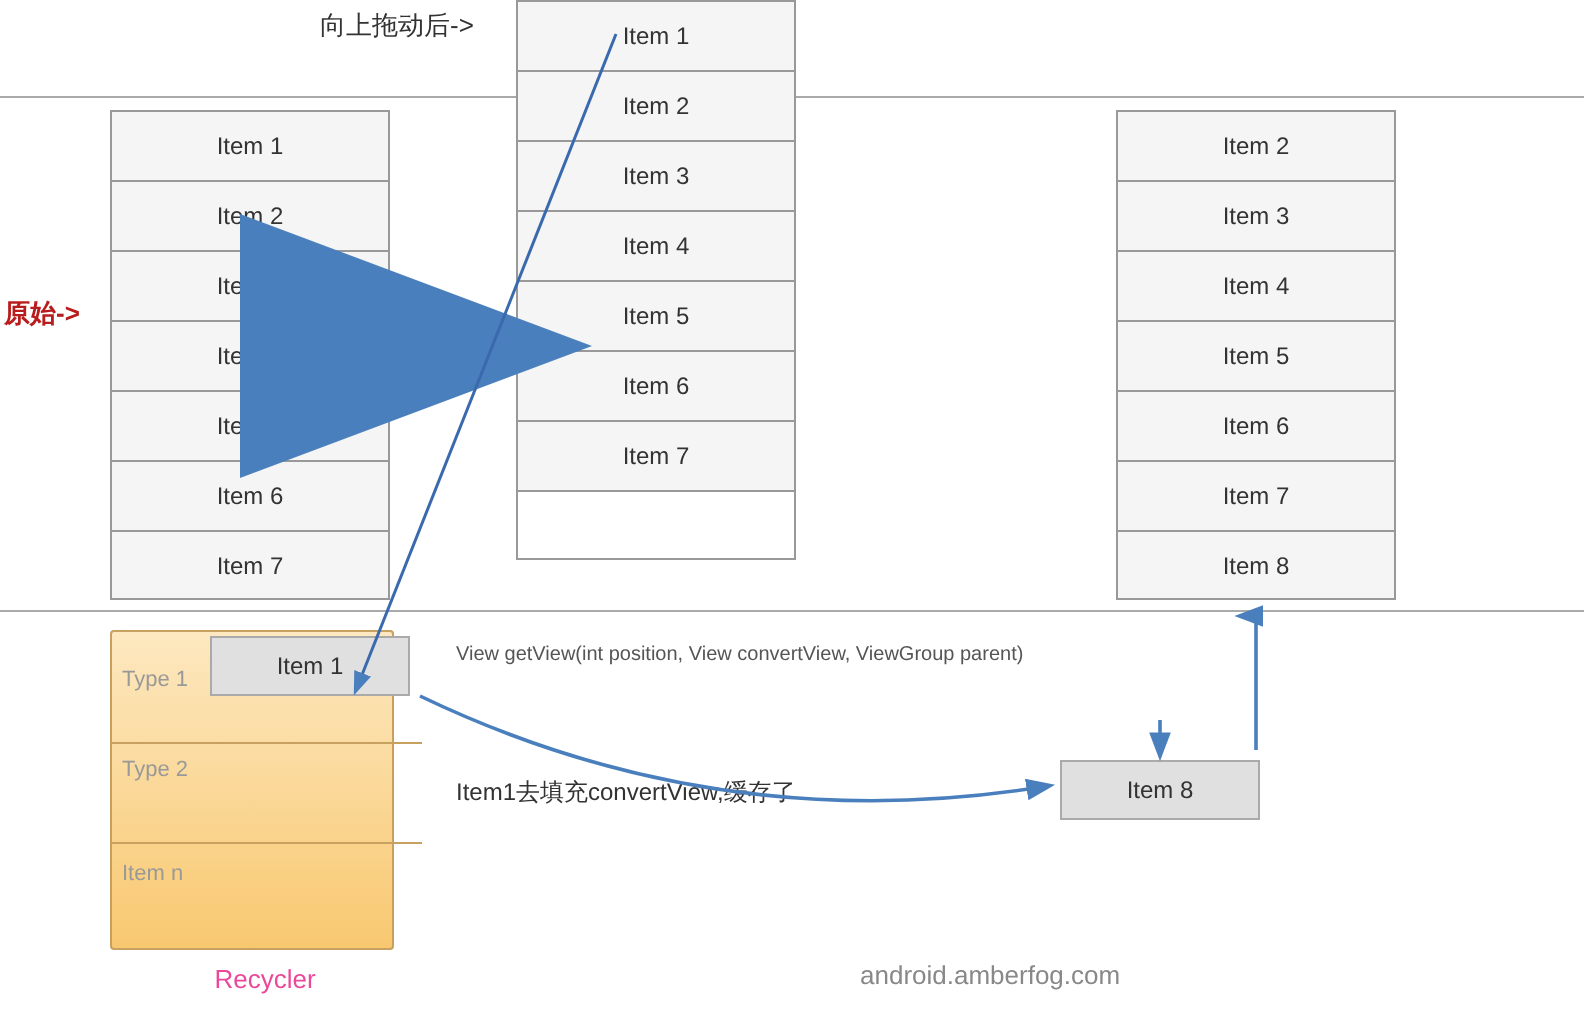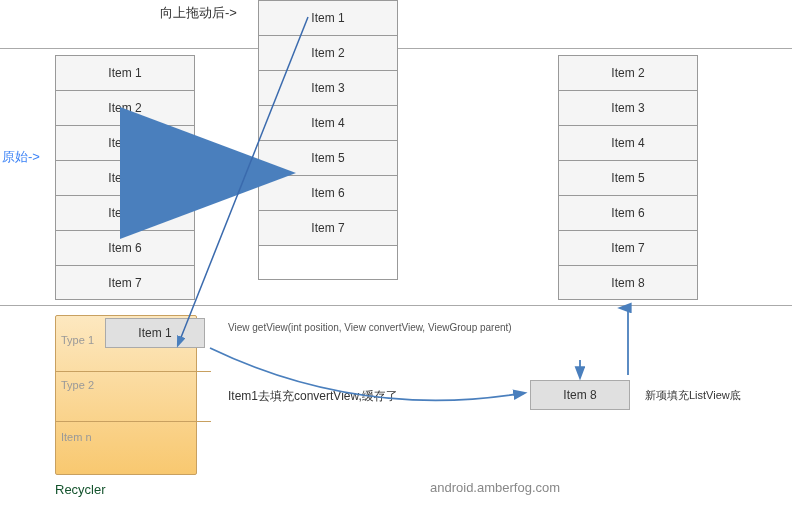--- a/index.html
+++ b/index.html
@@ -37,22 +37,22 @@
       height: 1px;
       background: #aaa;
     }
 
     
     .label-original {
       position: absolute;
       left: 2px;
       top: 148px;
       font-size: 13px;
-      color: #3b82f6;
-      font-weight: normal;
+      color: #b91c1c;
+      font-weight: bold;
     }
     .label-after-drag {
       position: absolute;
       left: 160px;
       top: 4px;
       font-size: 13px;
       color: #333;
     }
 
     
@@ -127,22 +127,23 @@
       height: 160px;
       border: 1px solid #c8a060;
       background: linear-gradient(to bottom, #fde8c0, #f8c870);
       border-radius: 2px;
     }
     .recycler-label {
       position: absolute;
       left: 55px;
       top: 482px;
       width: 155px;
-      font-size: 13px;
-      color: #14532d;
+      text-align: center;
+      font-size: 13px;
+      color: #ec4899;
     }
 
     
     .type-line {
       position: absolute;
       left: 0;
       width: 155px;
       height: 1px;
       background: #c8a060;
       border-top: 1px dashed #c8a060;
@@ -281,21 +282,20 @@
     <div class="type-label" style="top: 115px;">Item n</div>
   </div>
   <div class="recycler-label">Recycler</div>
 
   <div class="recycler-item1">Item 1</div>
 
   <div class="item8-box">Item 8</div>
 
   <div class="getview-text">View getView(int position, View convertView, ViewGroup parent)</div>
   <div class="item1-fill-text">Item1去填充convertView,缓存了</div>
-  <div class="new-fill-text">新项填充ListView底</div>
   <div class="website-text">android.amberfog.com</div>
 
   <svg class="arrows-svg">
     <defs>
       <marker id="arrowhead-blue" markerWidth="8" markerHeight="8" refX="6" refY="3" orient="auto">
         <polygon points="0 0, 8 3, 0 6" fill="#4a7fbd"></polygon>
       </marker>
       <marker id="arrowhead-blue2" markerWidth="8" markerHeight="8" refX="6" refY="3" orient="auto">
         <polygon points="0 0, 8 3, 0 6" fill="#4a7fbd"></polygon>
       </marker>

